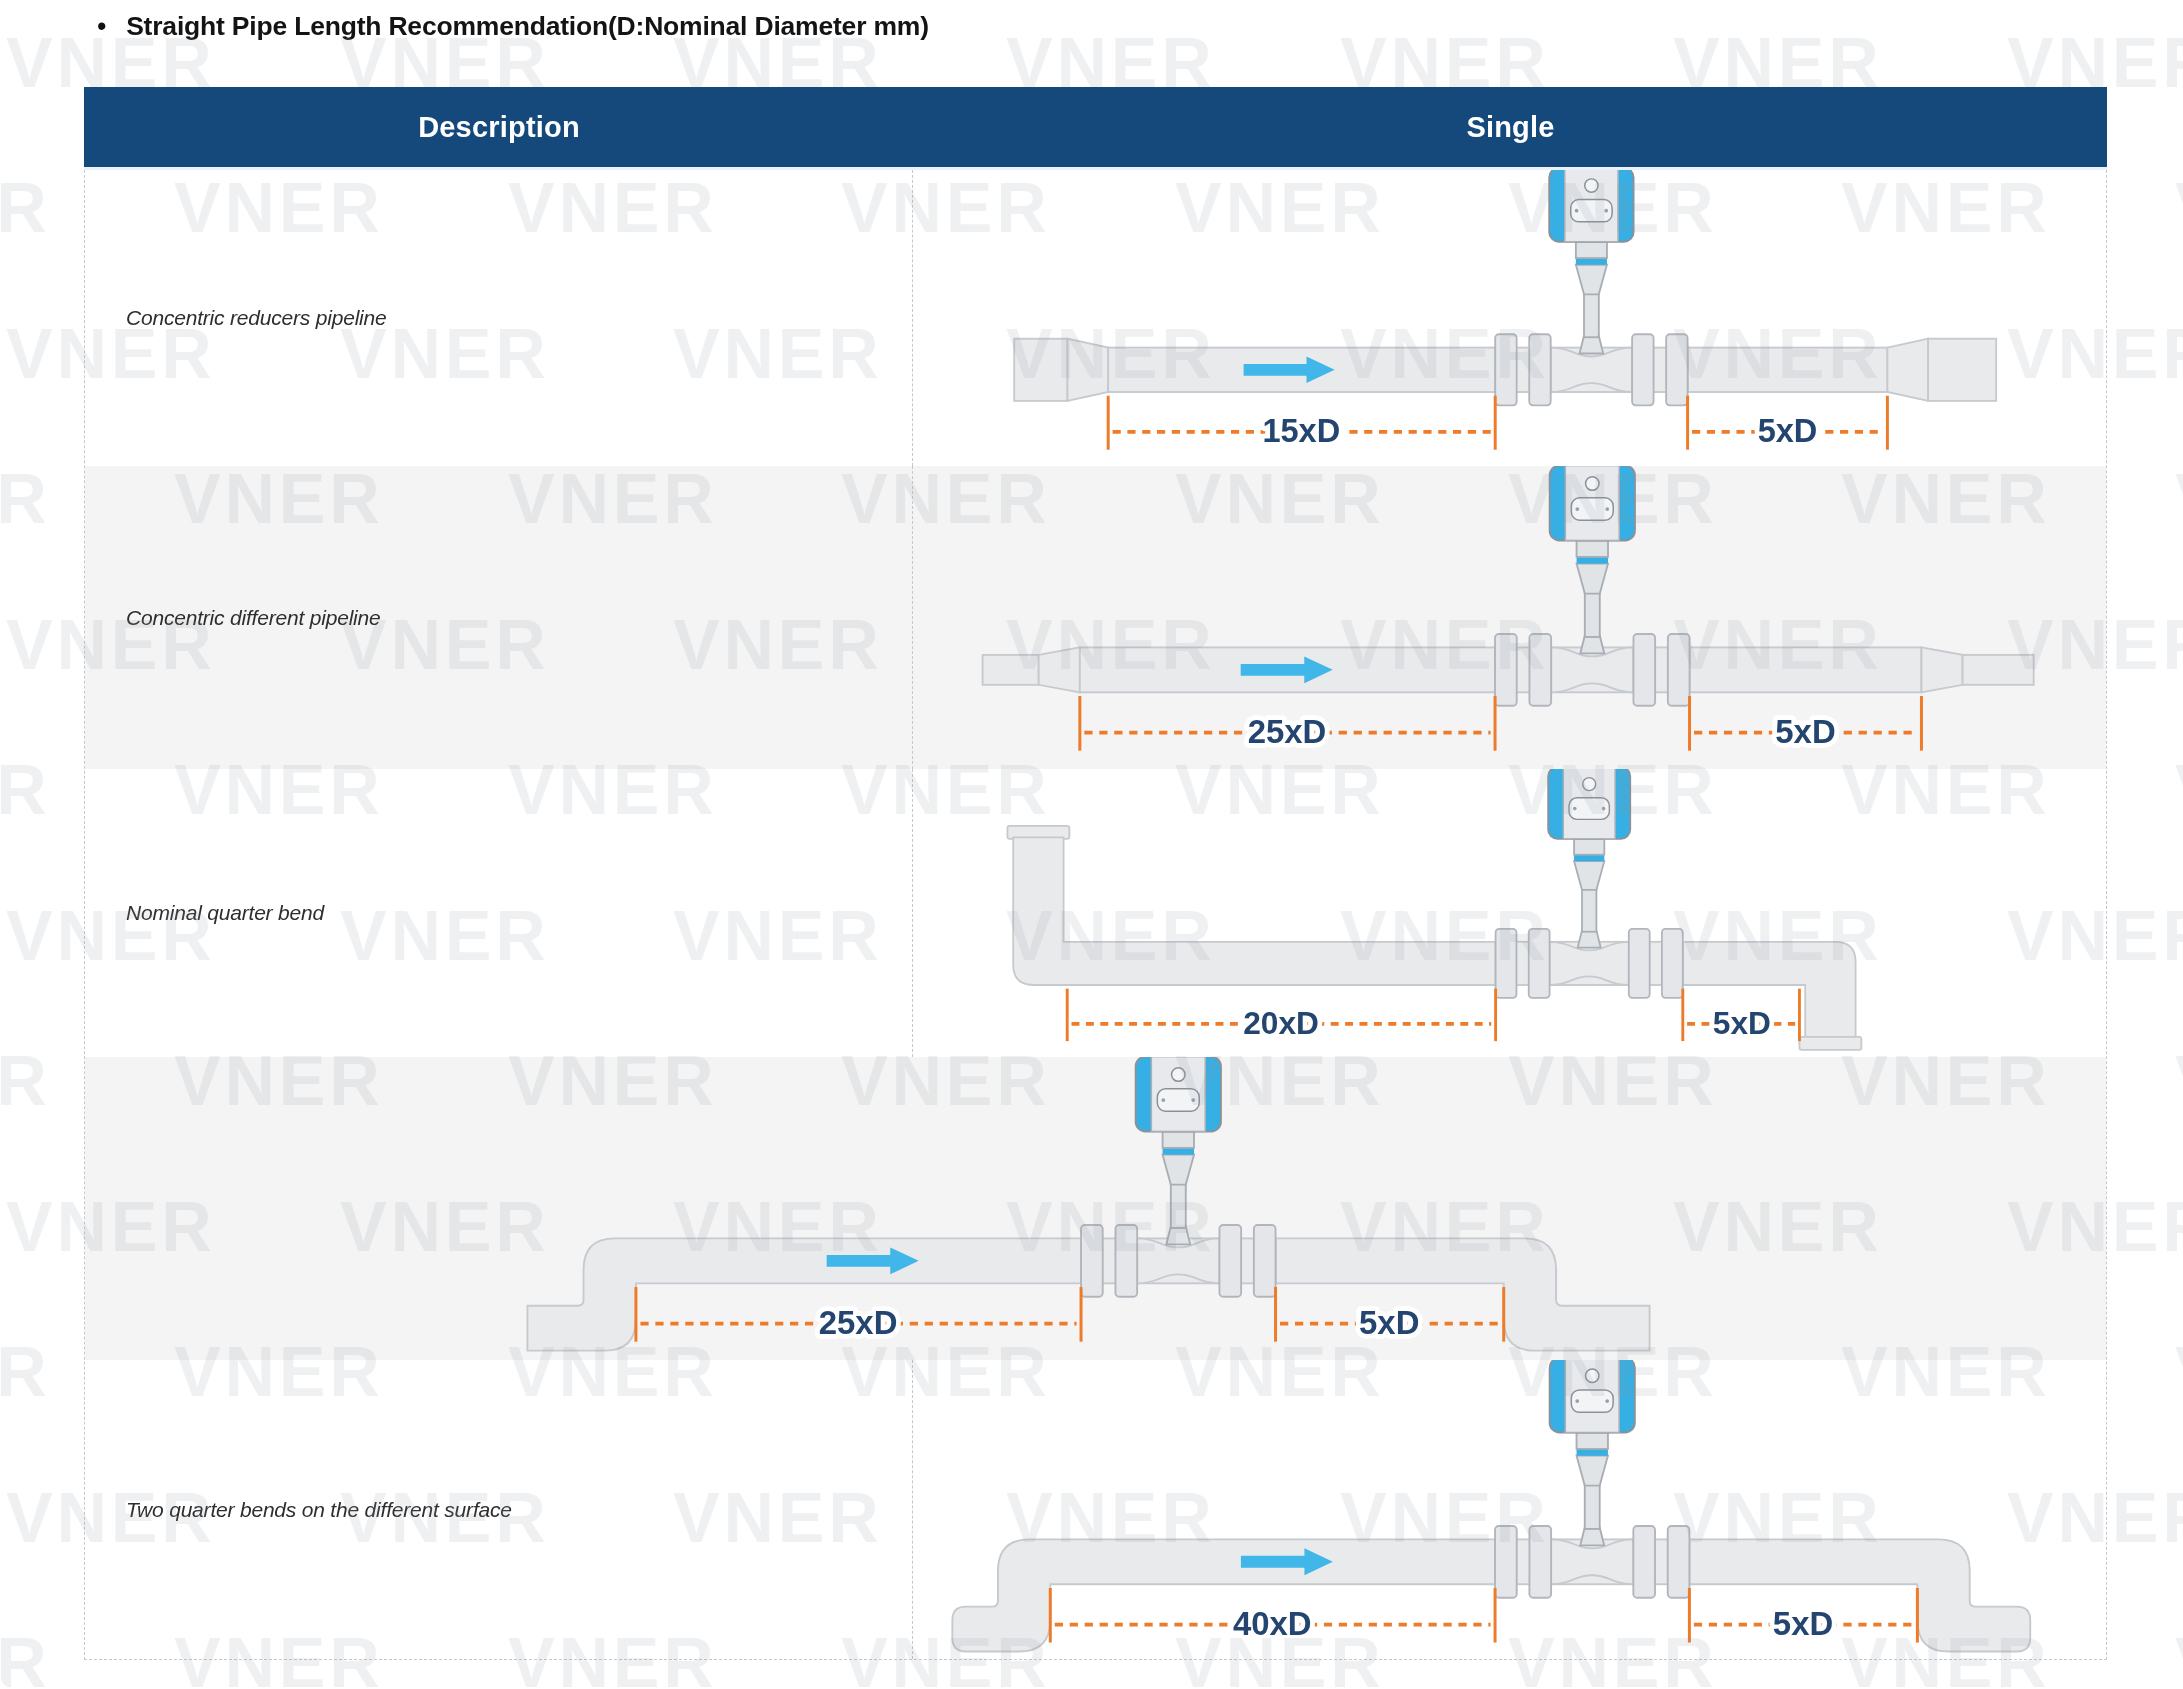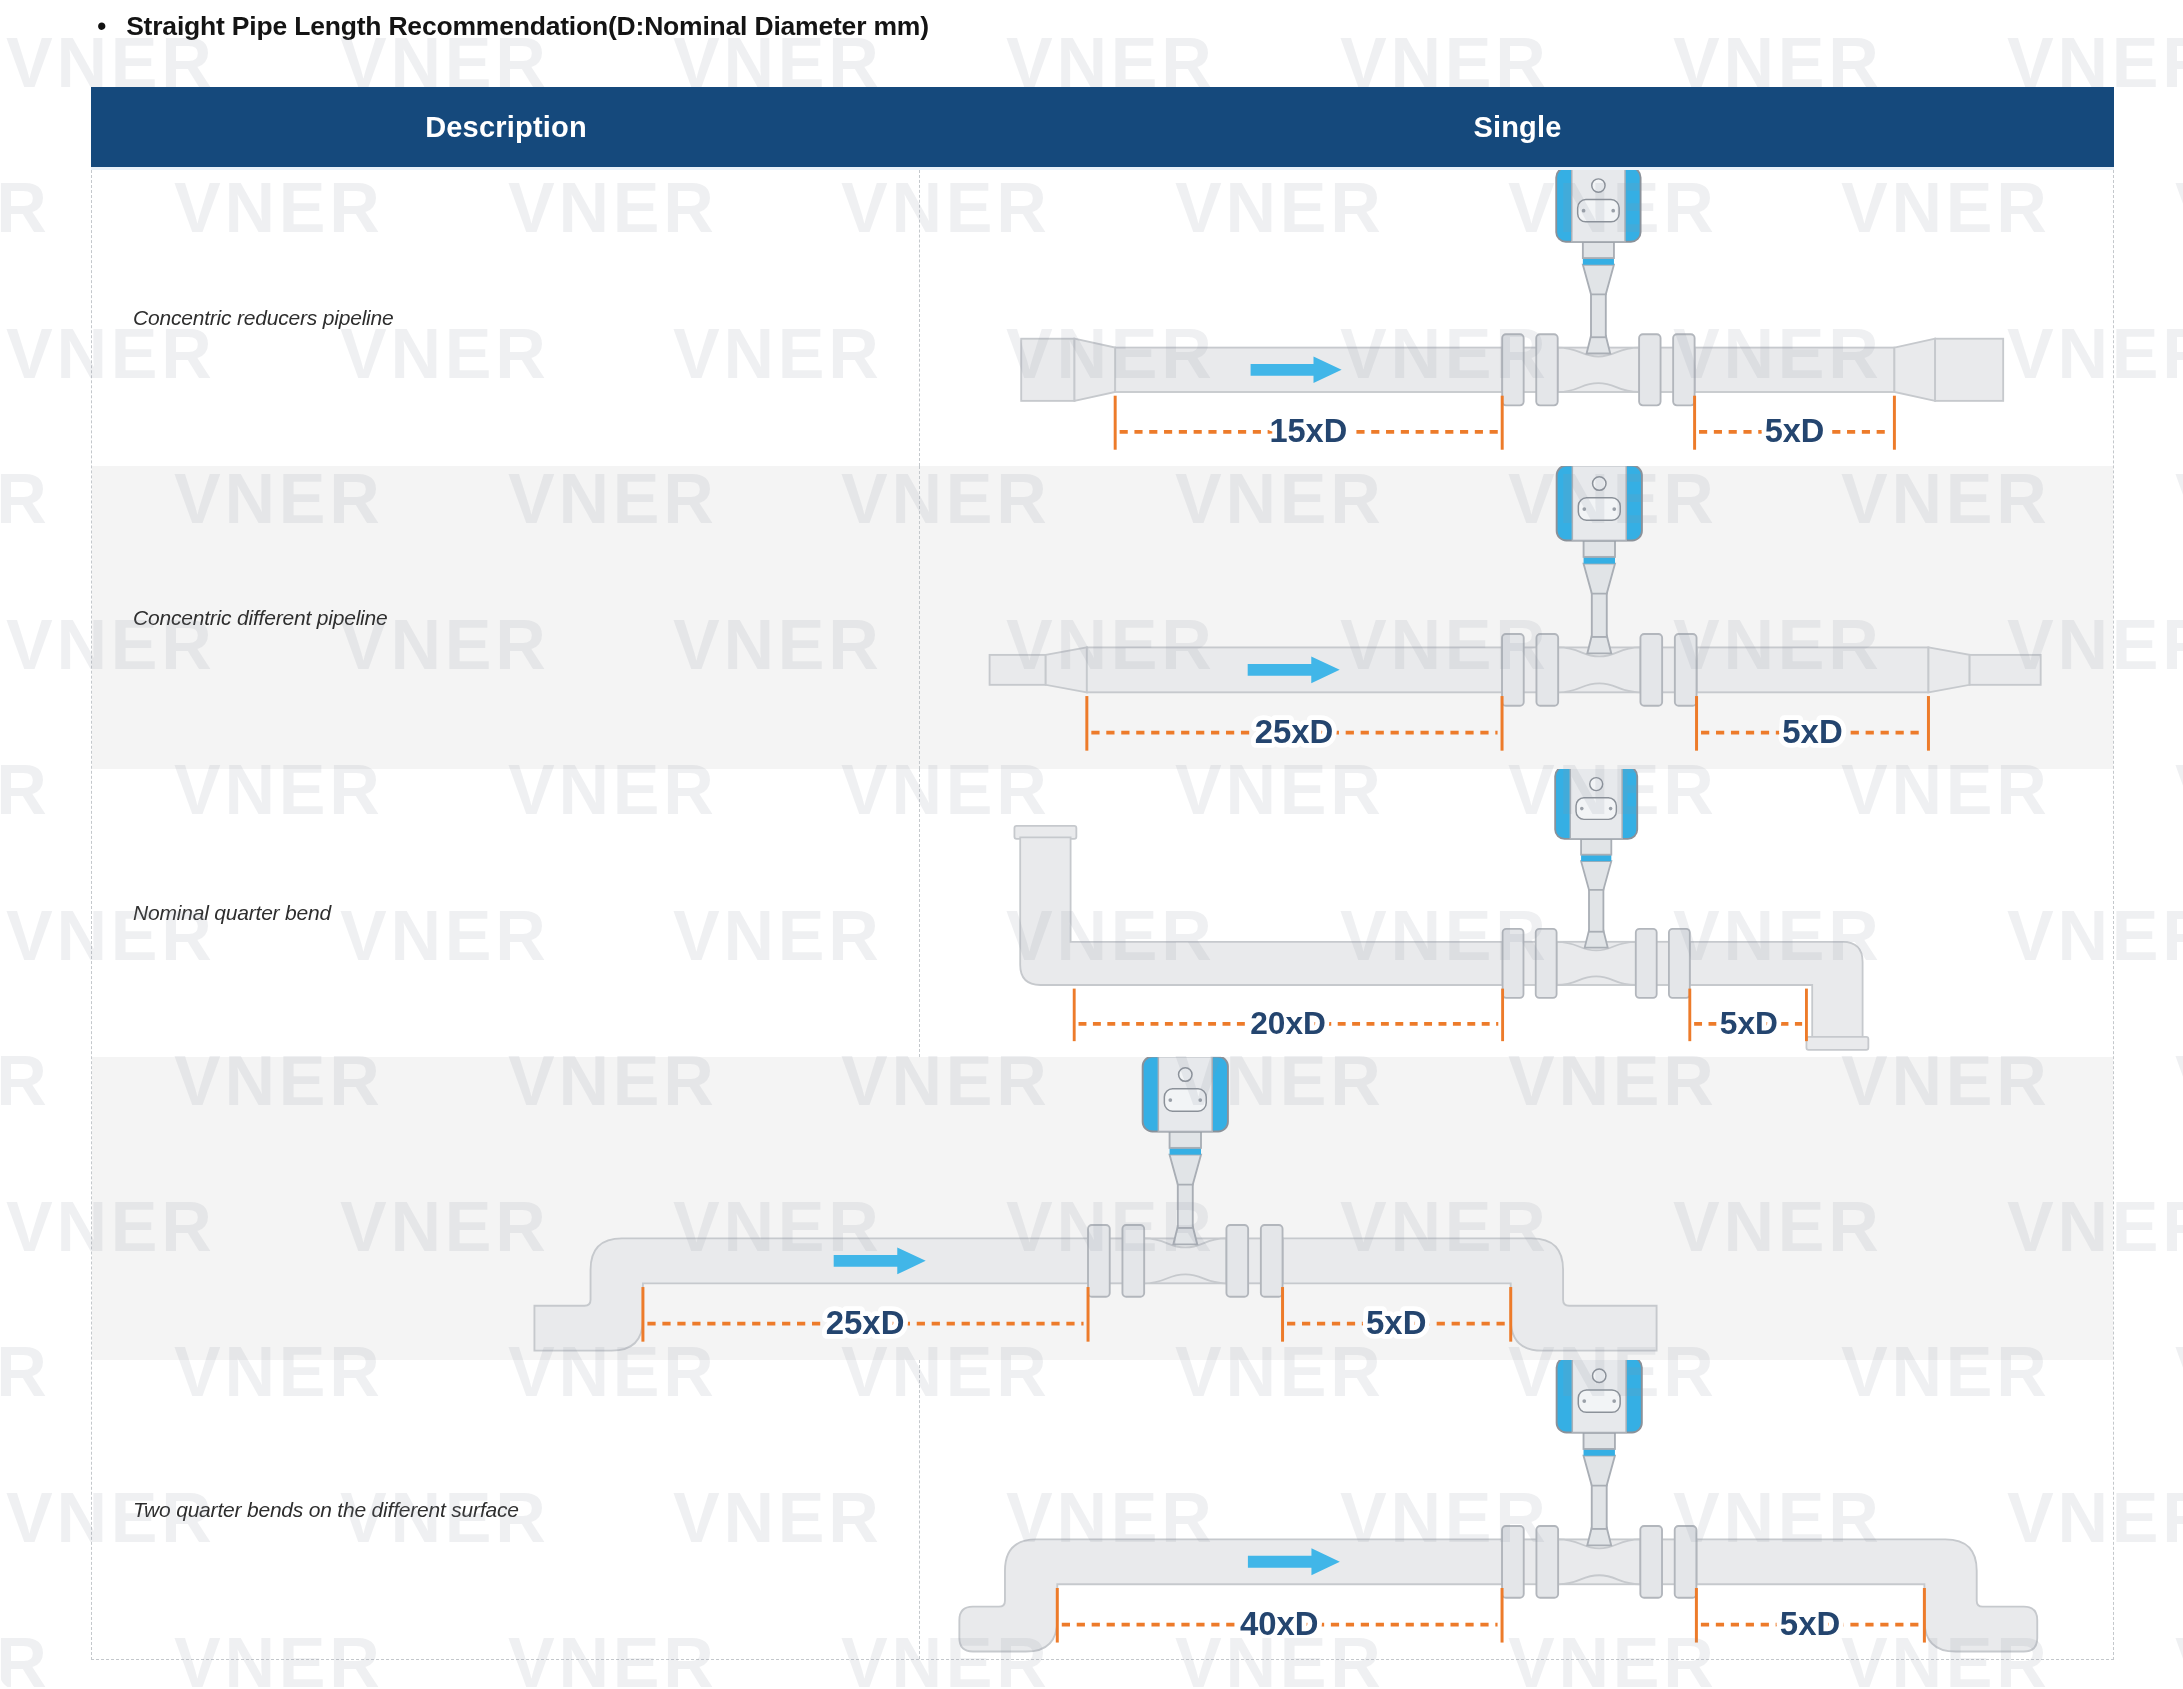--- a/index.html
+++ b/index.html
@@ -6,21 +6,21 @@
   body{
     width:2183px;height:1689px;background:#ffffff;position:relative;overflow:hidden;
     font-family:"Liberation Sans", sans-serif;
   }
   .page{position:absolute;inset:0;}
   
   .title-row{position:absolute;left:97px;top:10.6px;display:flex;align-items:center;gap:19.7px;z-index:2;}
   .title-bullet{font-size:27px;line-height:1;color:#111;}
   .title-text{font-size:26.5px;font-weight:bold;color:#141414;letter-spacing:-0.2px;}
   
-  .pipe-table{position:absolute;left:91px;top:87px;width:2023px;z-index:1;}
+  .pipe-table{position:absolute;left:84px;top:87px;width:2023px;z-index:1;}
   .thead{display:flex;height:80px;background:var(--header-bg,#15497c);border-bottom:3px solid #e9f1f9;}
   .th{display:flex;align-items:center;justify-content:center;color:var(--header-text,#fff);
       font-weight:bold;font-size:29px;letter-spacing:0.2px;}
   .th-desc{width:830px;}
   .th-fig{flex:1;}
   .tbody{border:1.1px dashed #c4c8cc;border-top:none;box-sizing:border-box;}
   .trow{display:flex;}
   .trow.alt{background:var(--row-alt-bg,#f4f4f4);}
   .td-desc{width:828px;box-sizing:border-box;border-right:1.1px dashed #c4c8cc;
            display:flex;align-items:center;padding-left:41px;font-style:italic;}

